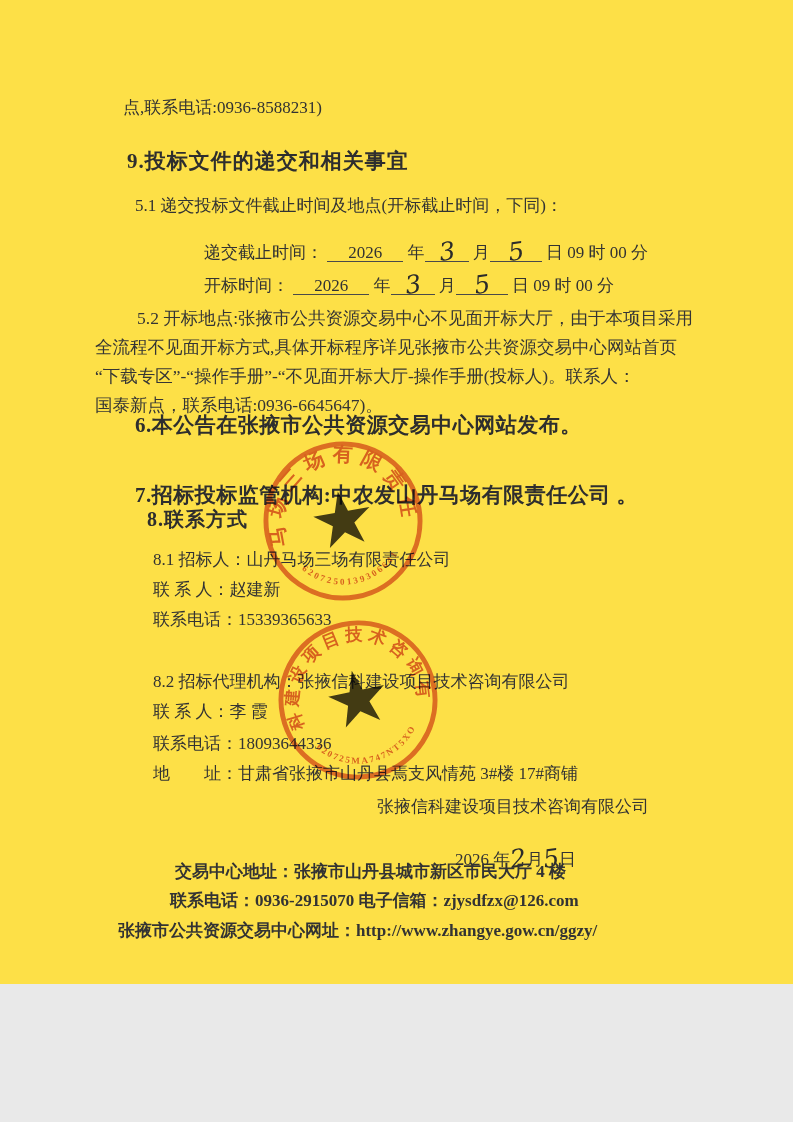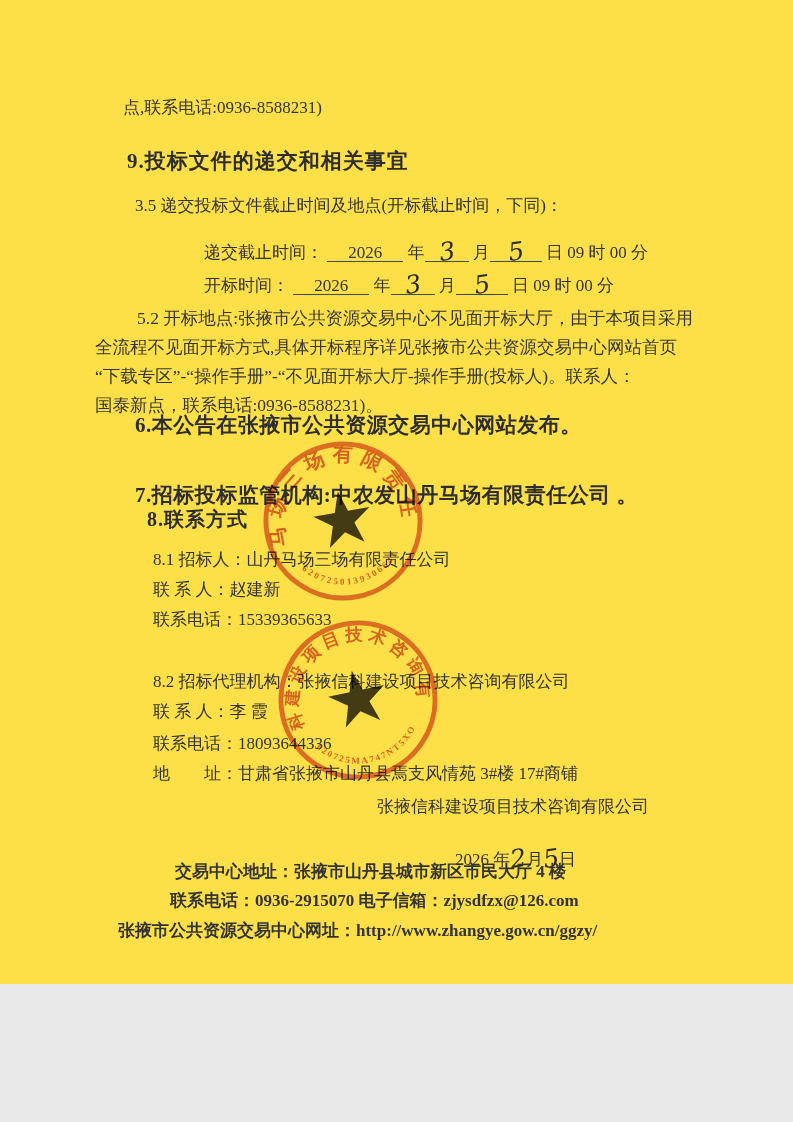--- a/index.html
+++ b/index.html
@@ -46,35 +46,35 @@
 </style>
 </head>
 <body>
 
 <div id="paper">
 
   <div class="line" style="left:123px;top:97px;">点,联系电话:0936-8588231)</div>
 
   <div class="line h1" style="left:127px;top:148px;">9.投标文件的递交和相关事宜</div>
 
-  <div class="line" style="left:135px;top:195px;">3.5 递交投标文件截止时间及地点(开标截止时间，下同)：</div>
+  <div class="line" style="left:135px;top:195px;">5.1 递交投标文件截止时间及地点(开标截止时间，下同)：</div>
 
   <div class="line" style="left:187px;top:219px;">
     <span>递交截止时间： </span><span class="blank b-year">2026</span><span> 年</span><span class="blank b-m"><i class="hand">3</i></span><span> 月</span><span class="blank b-d"><i class="hand">5</i></span><span> 日 </span><span>09 时 00 分</span>
   </div>
 
   <div class="line" style="left:187px;top:252px;">
     <span>开标时间： </span><span class="blank b-year">2026</span><span> 年</span><span class="blank b-m"><i class="hand">3</i></span><span> 月</span><span class="blank b-d"><i class="hand">5</i></span><span> 日 </span><span>09 时 00 分</span>
   </div>
 
   <div class="para">
     <div>5.2 开标地点:张掖市公共资源交易中心不见面开标大厅，由于本项目采用</div>
     <div>全流程不见面开标方式,具体开标程序详见张掖市公共资源交易中心网站首页</div>
     <div>“下载专区”-“操作手册”-“不见面开标大厅-操作手册(投标人)。联系人：</div>
-    <div>国泰新点，联系电话:0936-8588231)。</div>
+    <div>国泰新点，联系电话:0936-6645647)。</div>
   </div>
 
   <div class="line h2" style="left:135px;top:412px;">6.本公告在张掖市公共资源交易中心网站发布。</div>
 
   <div class="line h2" style="left:135px;top:450px;margin-top:32px;">7.招标投标监管机构:中农发山丹马场有限责任公司 。</div>
 
   <div class="line h1" style="left:147px;top:507px;font-size:20px;">8.联系方式</div>
 
   <div class="line" style="left:153px;top:549px;">8.1 招标人：山丹马场三场有限责任公司</div>
   <div class="line" style="left:153px;top:579px;">联 系 人：赵建新</div>

